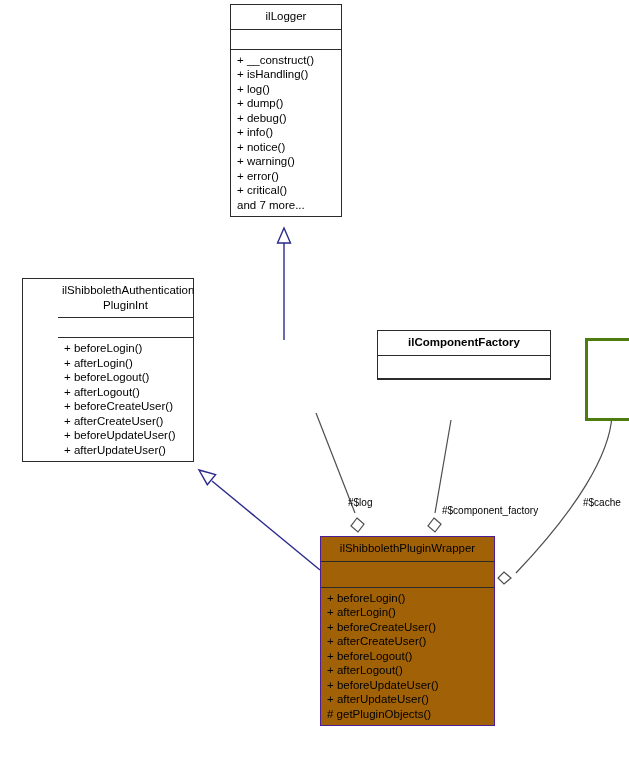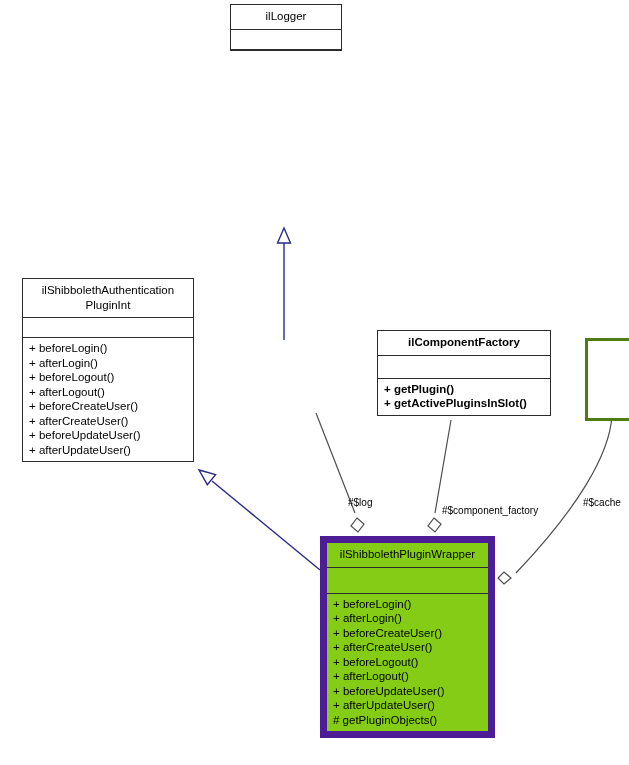--- a/index.html
+++ b/index.html
@@ -31,22 +31,22 @@
   .uml-class {
     position: absolute;
     box-sizing: border-box;
     background: #ffffff;
     border: 1px solid #2b2b2b;
     font-size: 11.5px;
     color: #000000;
     line-height: 14.5px;
   }
   .uml-class.shaded {
-    background: #84cc16;
-    border: 7px solid #4c1d95;
+    background: #a16207;
+    border: 1px solid #4c1d95;
   }
   .uml-class.faint {
     border: 3px solid #4d7c0f;
     padding-left: 46px;
   }
   .uml-class .name-compartment {
     text-align: center;
     padding: 4px 4px 5px 4px;
     border-bottom: 1px solid #2b2b2b;
     white-space: pre-line;
@@ -96,46 +96,55 @@
     <path d="M 435 420 L 419 513" fill="none" stroke="#4d4d4d" stroke-width="1.2"></path>
     <polygon points="418,518 425,524 419,532 412,526" fill="#ffffff" stroke="#4d4d4d" stroke-width="1.2"></polygon>
 
     <path d="M 596 415 C 594 455, 560 510, 500 573" fill="none" stroke="#4d4d4d" stroke-width="1.2"></path>
     <polygon points="495,578 488,584 482,578 488,572" fill="#ffffff" stroke="#4d4d4d" stroke-width="1.2"></polygon>
   </svg>
 
   <div class="uml-class" style="left:214px; top:4px; width:112px;">
     <div class="name-compartment">ilLogger</div>
     <div class="attr-compartment"></div>
+    <div class="ops-compartment">
+      <div class="op">+ __construct()</div>
+      <div class="op">+ isHandling()</div>
+      <div class="op">+ log()</div>
+      <div class="op">+ dump()</div>
+      <div class="op">+ debug()</div>
+      <div class="op">+ info()</div>
+      <div class="op">+ notice()</div>
+      <div class="op">+ warning()</div>
+      <div class="op">+ error()</div>
+      <div class="op">+ critical()</div>
+      <div class="op">and 7 more...</div>
+    </div>
   </div>
 
-  <div class="uml-class" style="left:6px; top:278px; width:172px;">
+  <div class="uml-class" style="left:6px; top:278px; width:172px;padding-left:35px;">
     <div class="name-compartment">ilShibbolethAuthentication
 PluginInt</div>
     <div class="attr-compartment"></div>
     <div class="ops-compartment">
       <div class="op">+ beforeLogin()</div>
       <div class="op">+ afterLogin()</div>
       <div class="op">+ beforeLogout()</div>
       <div class="op">+ afterLogout()</div>
       <div class="op">+ beforeCreateUser()</div>
       <div class="op">+ afterCreateUser()</div>
       <div class="op">+ beforeUpdateUser()</div>
       <div class="op">+ afterUpdateUser()</div>
     </div>
   </div>
 
 
   <div class="uml-class" style="left:361px; top:330px; width:174px;font-weight:bold;">
     <div class="name-compartment">ilComponentFactory</div>
     <div class="attr-compartment" style="min-height:22px;"></div>
-    <div class="ops-compartment">
-      <div class="op">+ getPlugin()</div>
-      <div class="op">+ getActivePluginsInSlot()</div>
-    </div>
   </div>
 
   <div class="uml-class faint" style="left:569px; top:338px; width:54px;">
     <div class="name-compartment">static</div>
     <div class="attr-compartment"></div>
     <div class="ops-compartment" style="min-height:22px;"></div>
   </div>
 
   <div class="uml-class shaded" style="left:304px; top:536px; width:175px;">
     <div class="name-compartment">ilShibbolethPluginWrapper</div>

